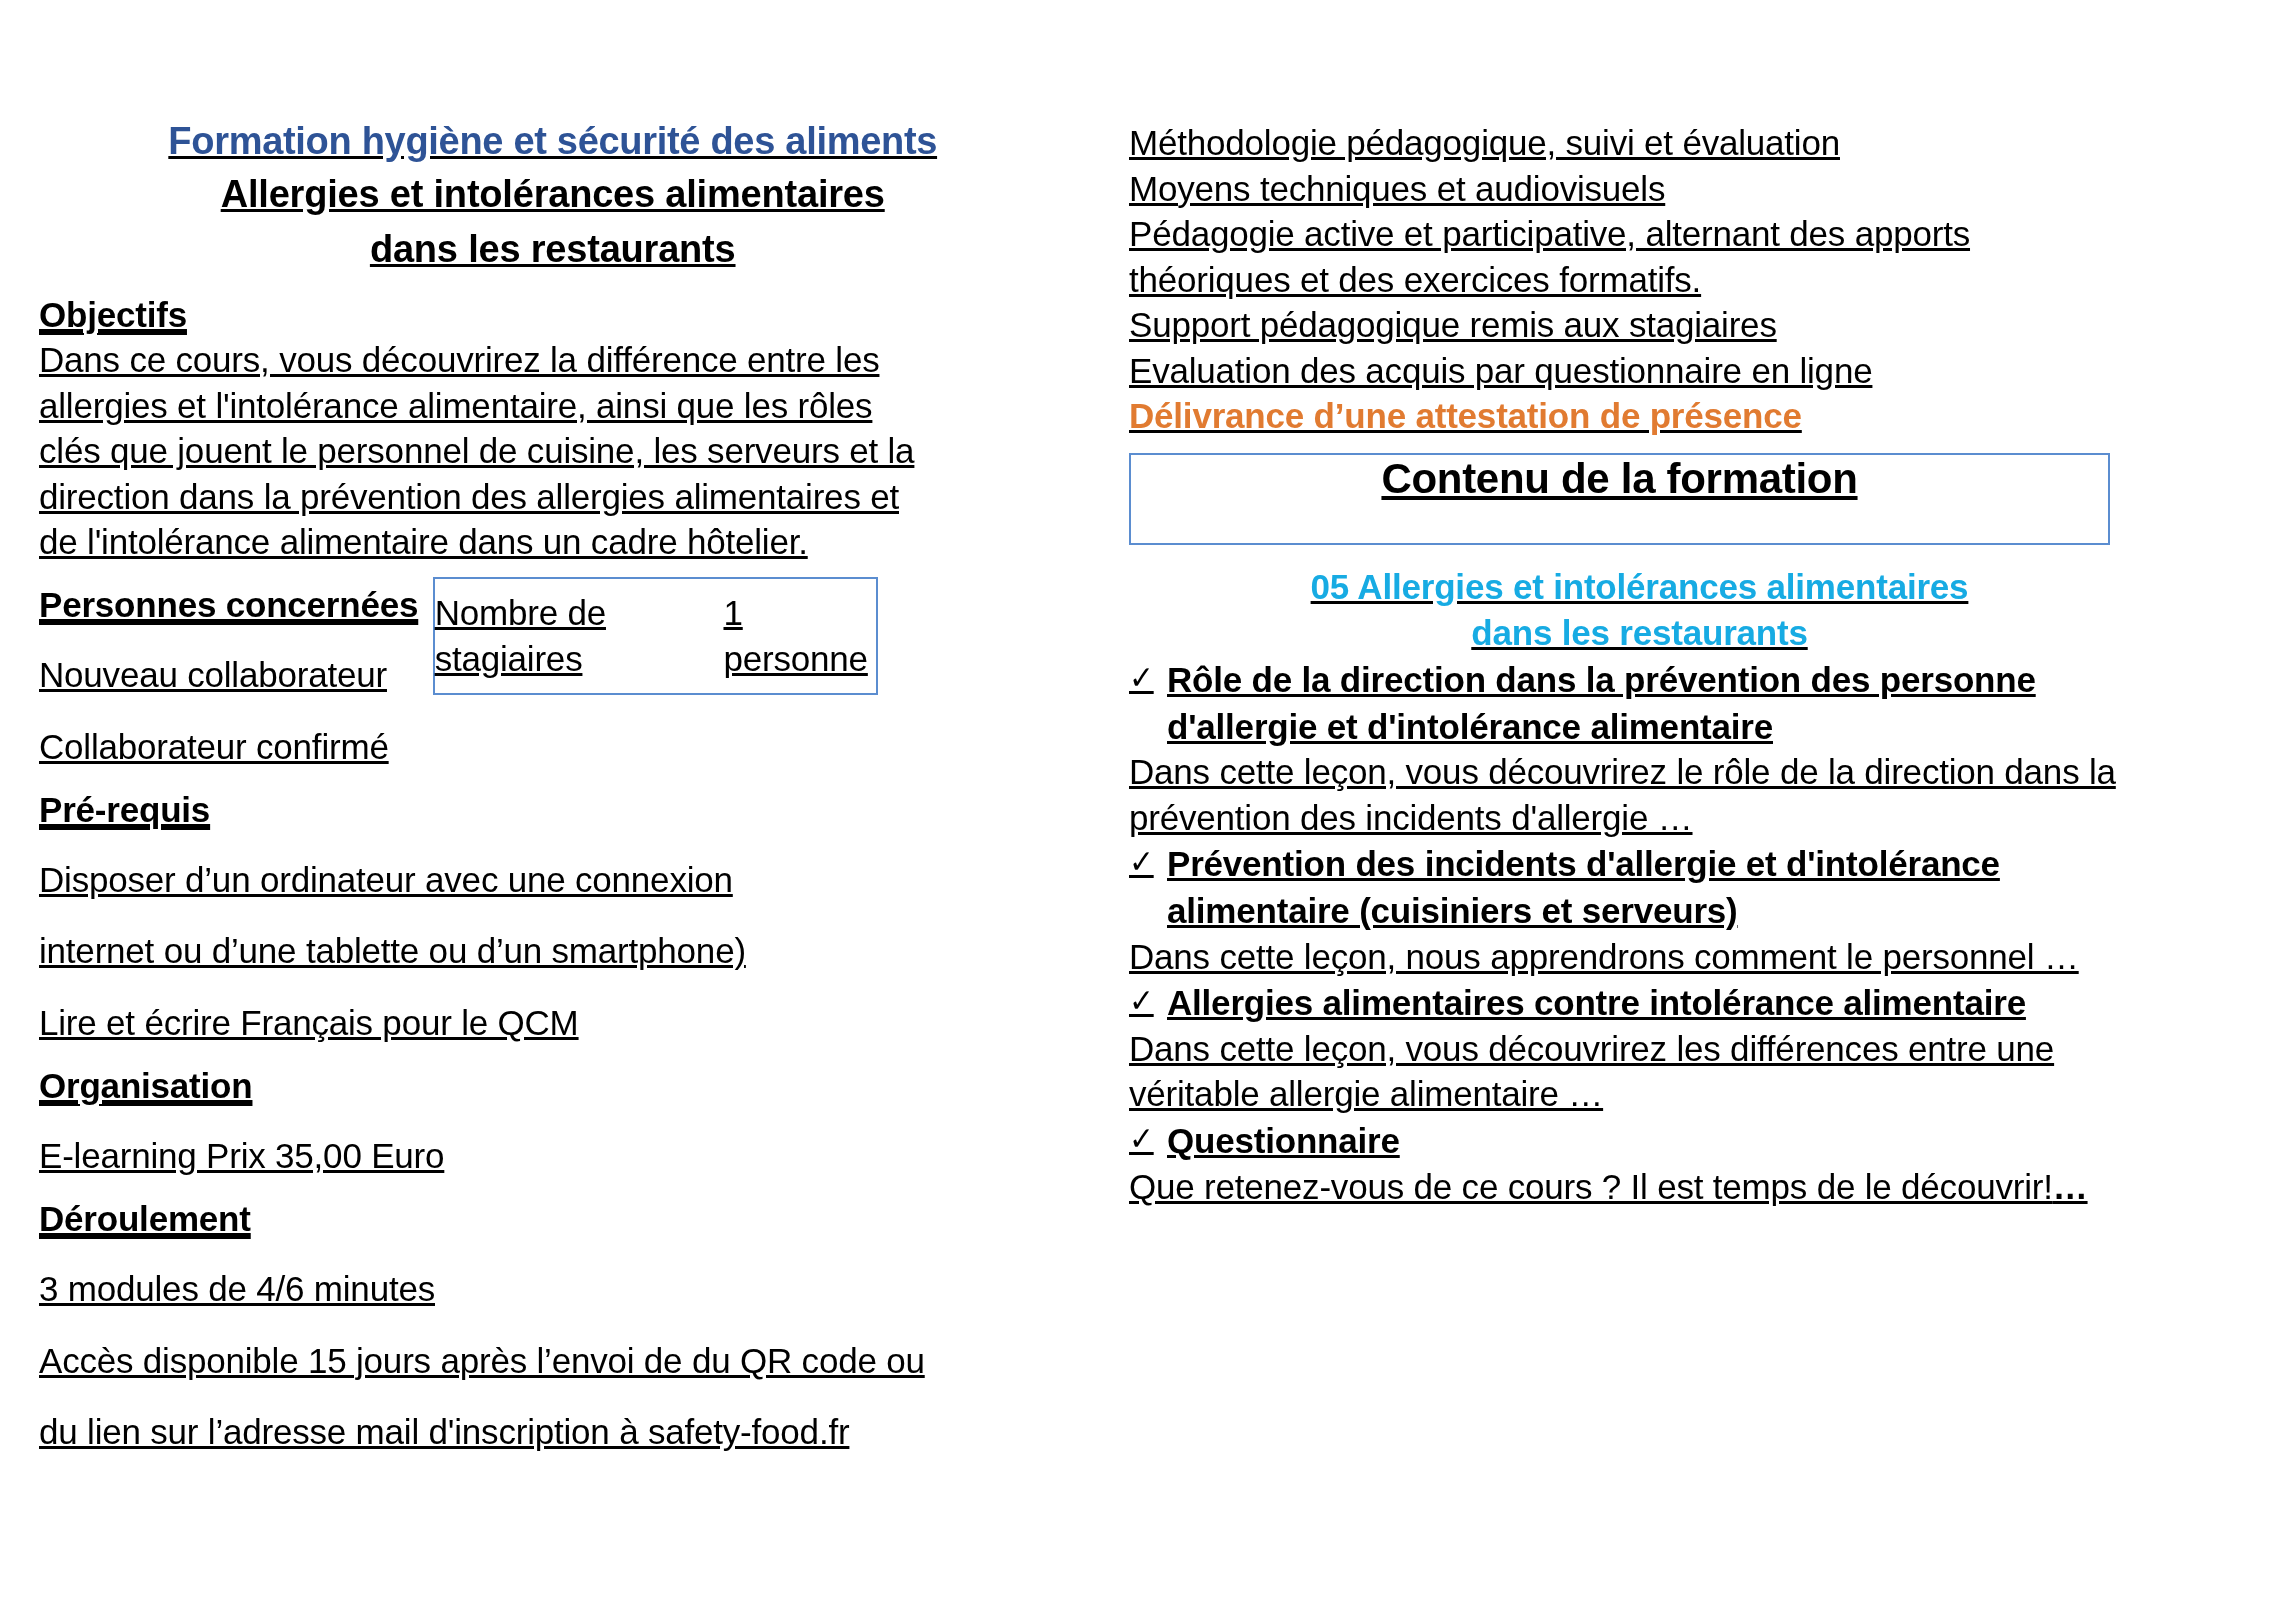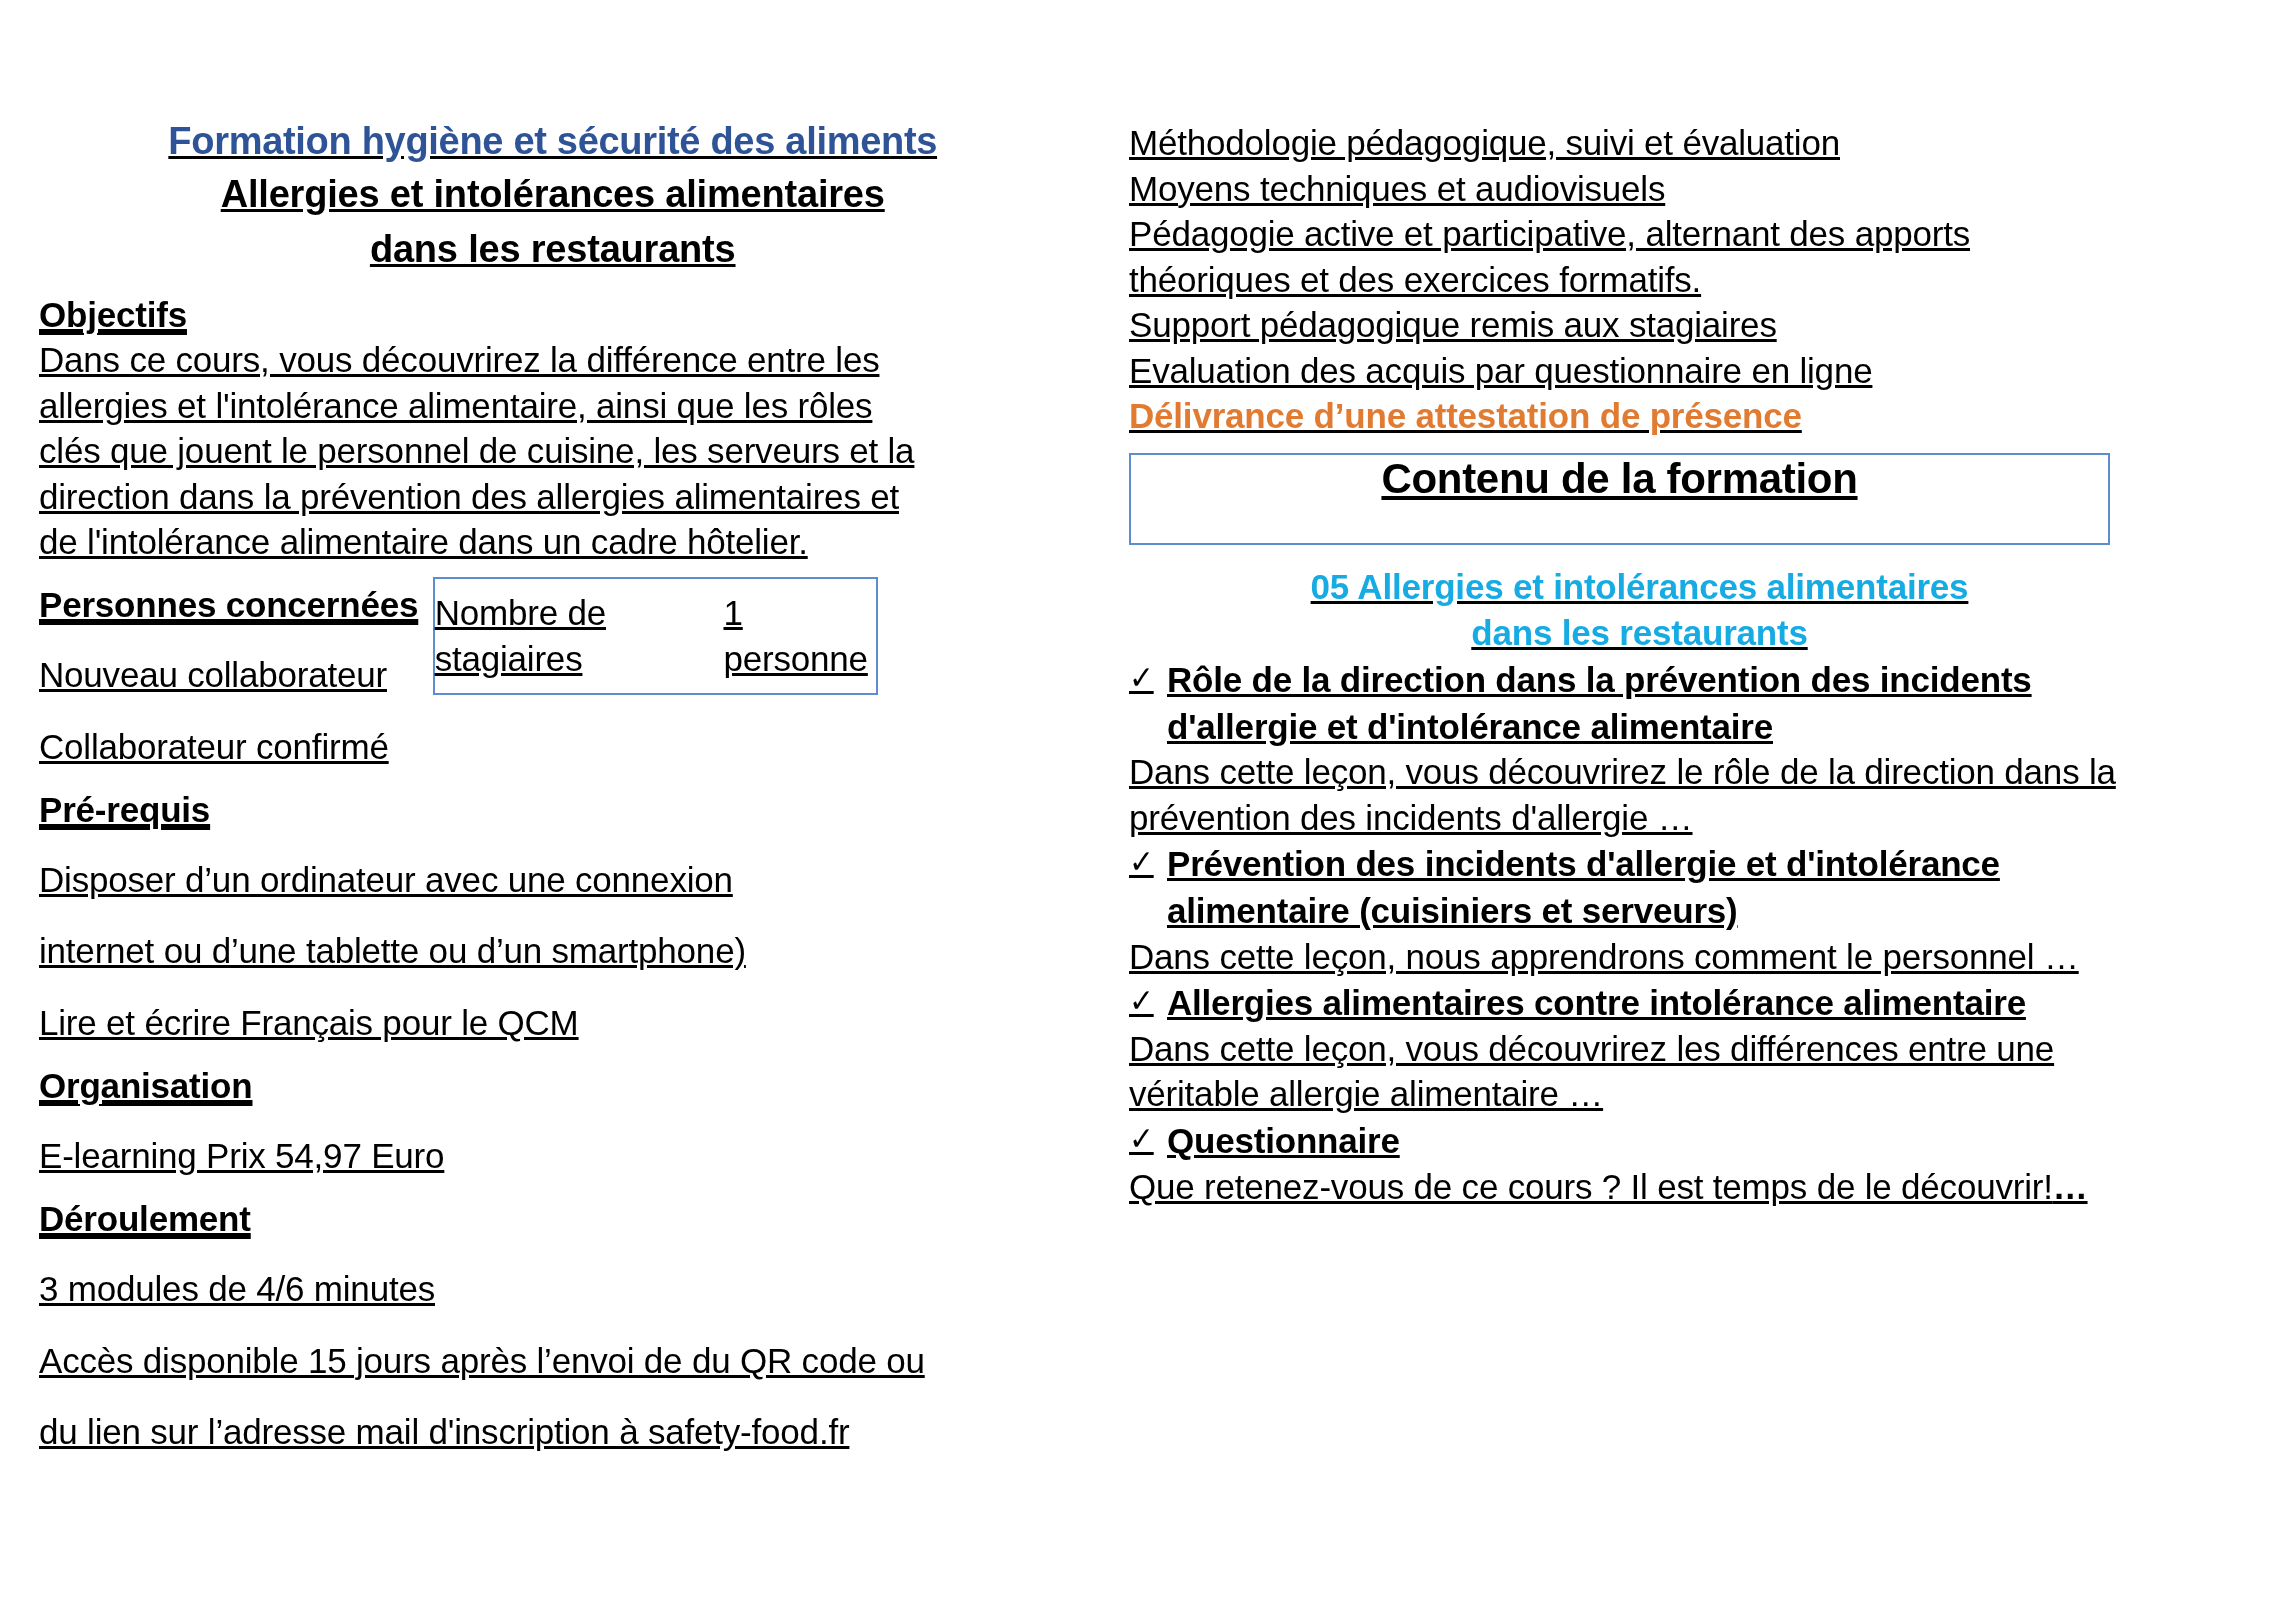--- a/index.html
+++ b/index.html
@@ -203,21 +203,21 @@
 
     <div>
       <div class="sec-head">Pré-requis</div>
       <div class="body-line">Disposer d’un ordinateur avec une connexion</div>
       <div class="body-line">internet ou d’une tablette ou d’un smartphone)</div>
       <div class="body-line">Lire et écrire Français pour le QCM</div>
     </div>
 
     <div>
       <div class="sec-head">Organisation</div>
-      <div class="body-line">E-learning    Prix 54,97 Euro</div>
+      <div class="body-line">E-learning    Prix 35,00 Euro</div>
     </div>
 
     <div>
       <div class="sec-head">Déroulement</div>
       <div class="body-line">3 modules de 4/6 minutes</div>
       <div class="body-line">Accès disponible 15 jours après l’envoi de du QR code ou</div>
       <div class="body-line">du lien sur l’adresse mail d'inscription à safety-food.fr</div>
     </div>
 
   </div>
@@ -239,21 +239,21 @@
     </div>
 
     <div class="cyan-head">
       <span>05 Allergies et intolérances alimentaires</span>
       <span class="l2">dans les restaurants</span>
     </div>
 
     <div>
       <div class="bullet">
         <span class="check">✓</span>
-        <span class="btext">Rôle de la direction dans la prévention des incidents</span>
+        <span class="btext">Rôle de la direction dans la prévention des personne</span>
       </div>
       <div class="bullet">
         <span class="check"></span>
         <span class="btext">d'allergie et d'intolérance alimentaire</span>
       </div>
       <div class="lesson-desc">Dans cette leçon, vous découvrirez le rôle de la direction dans la</div>
       <div class="lesson-desc">prévention des incidents d'allergie …</div>
     </div>
 
     <div>

